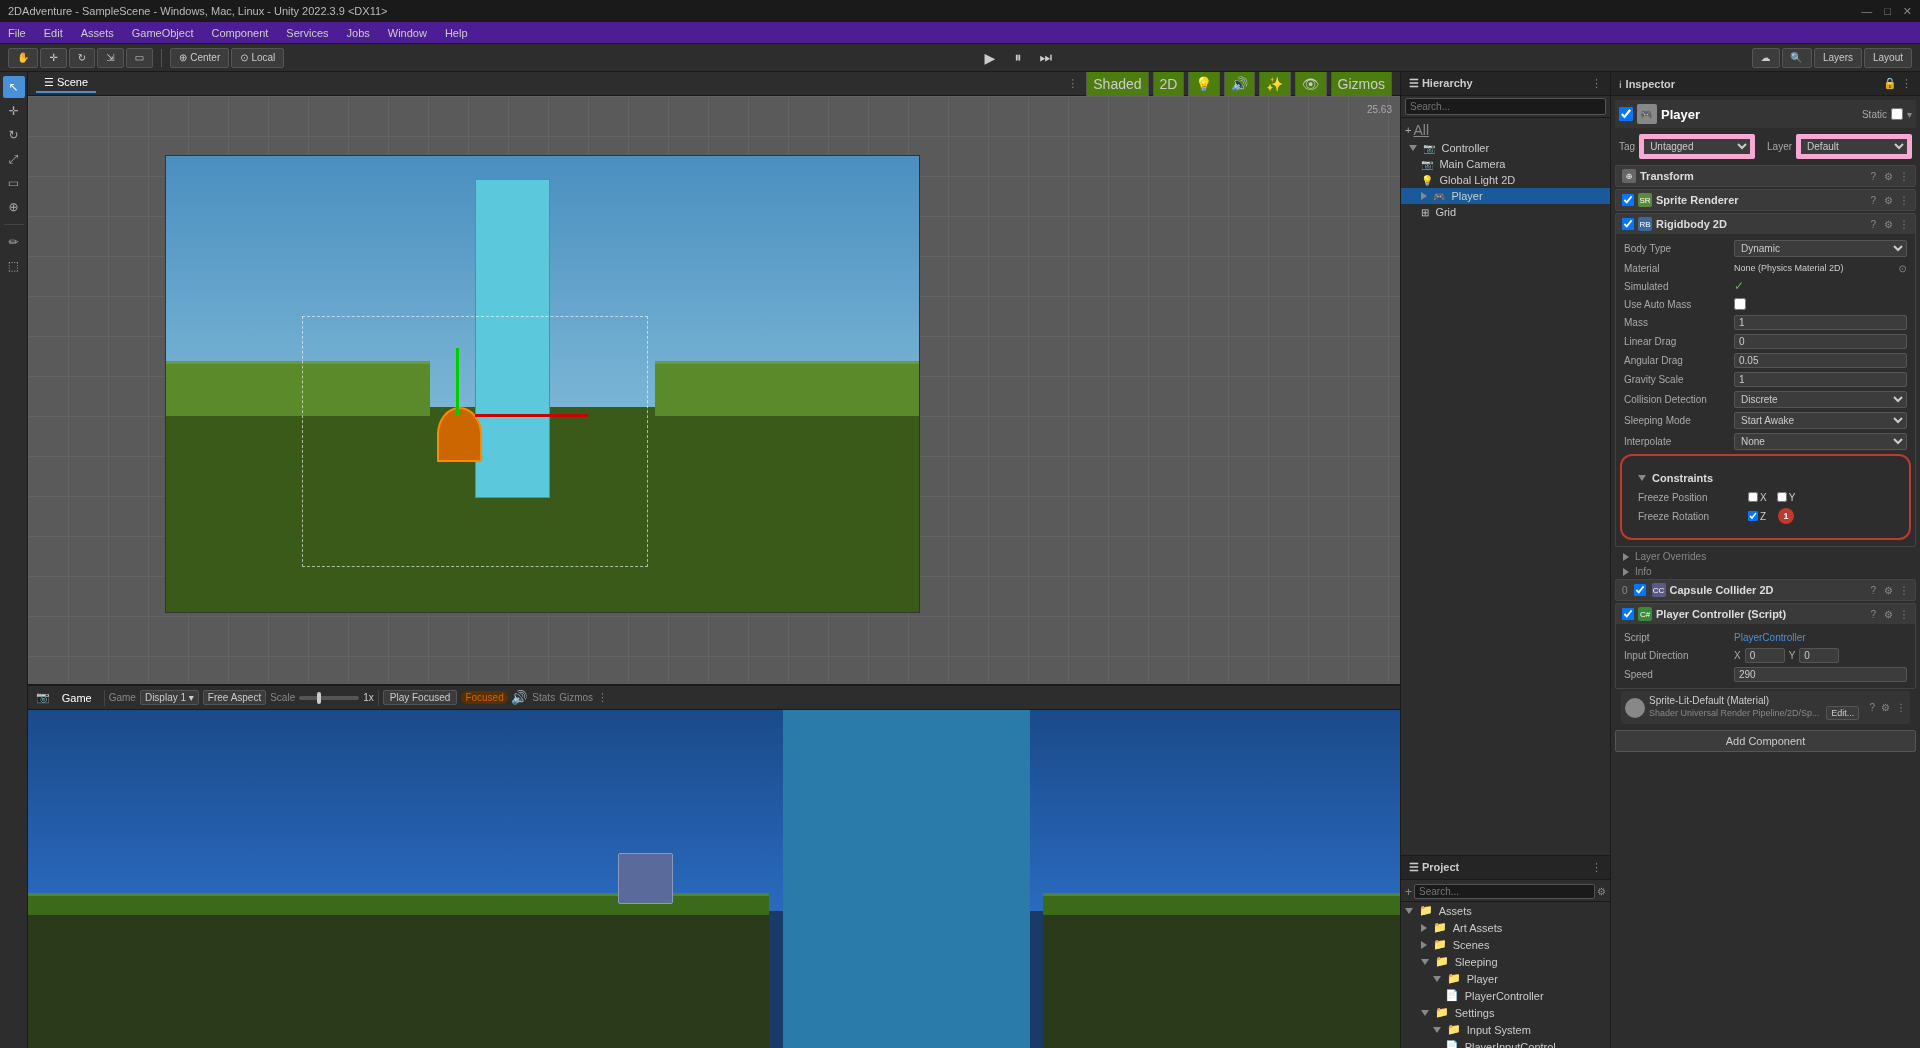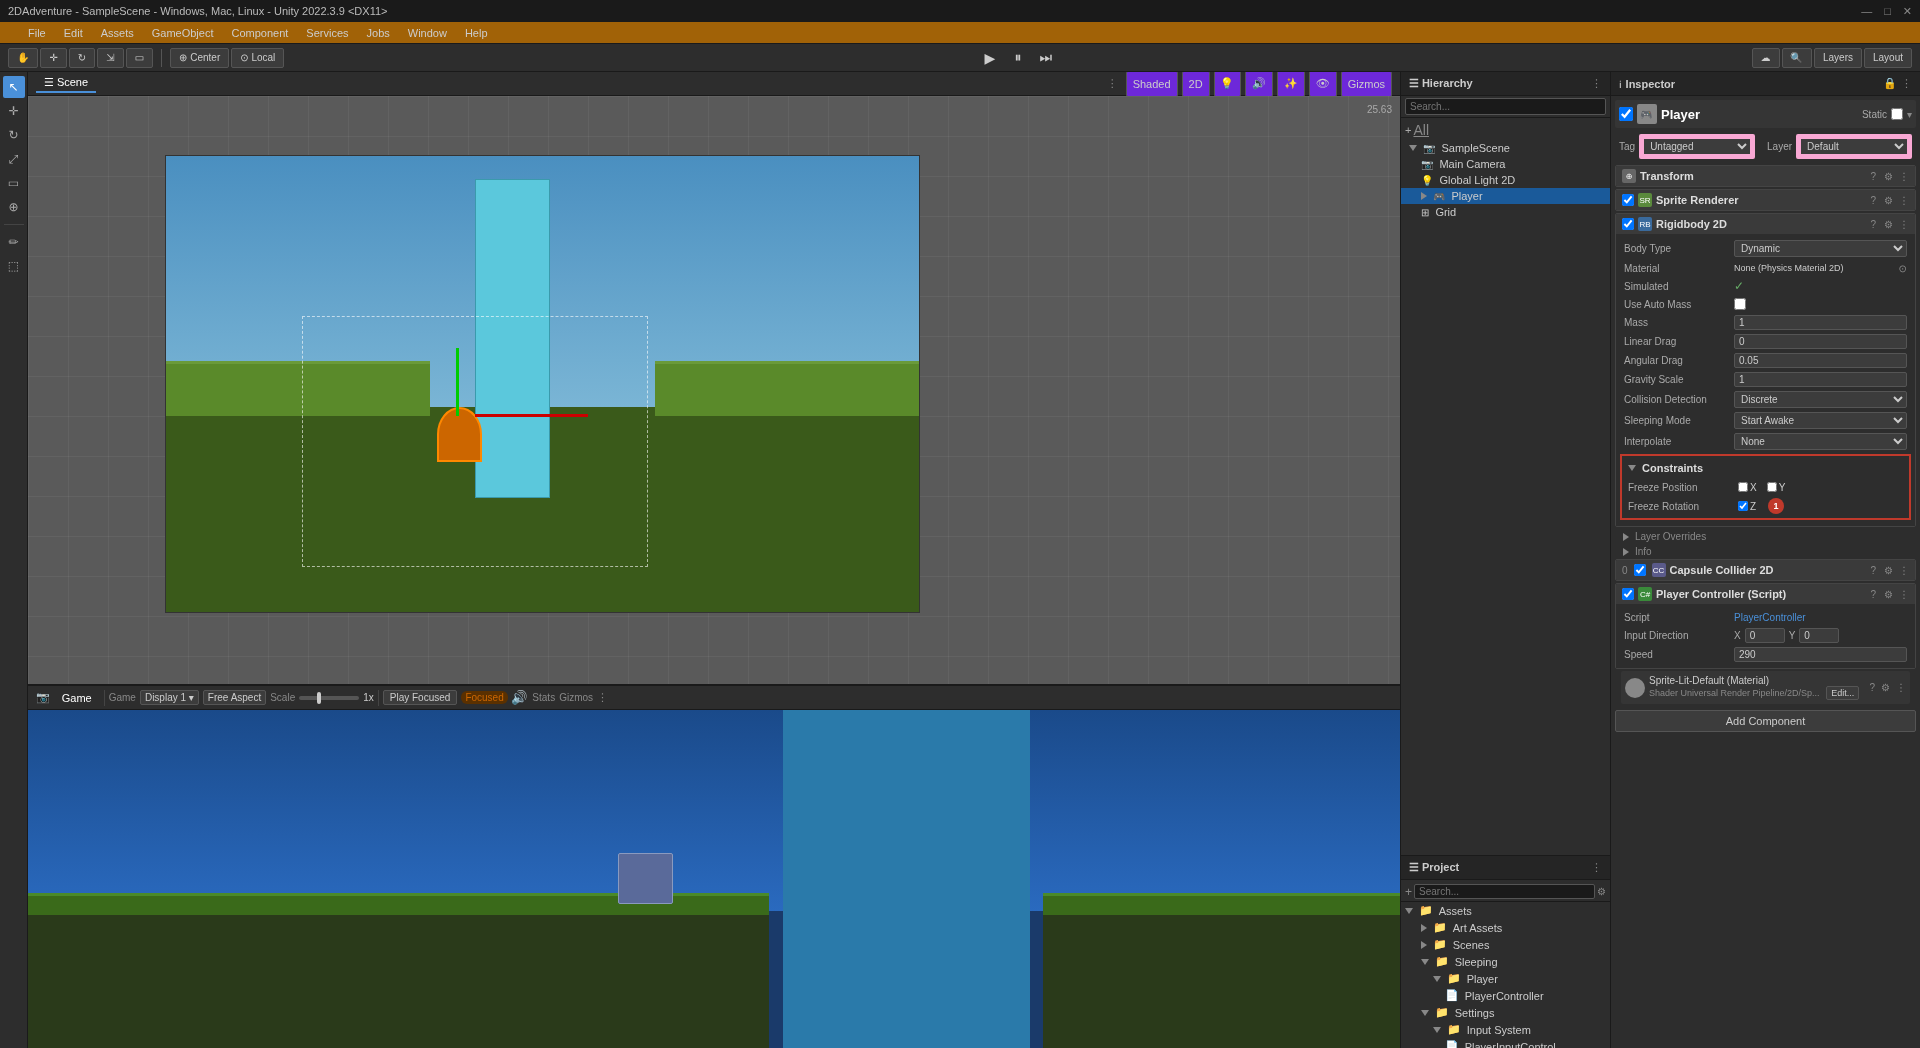--- a/index.html
+++ b/index.html
@@ -2,21 +2,21 @@
 <html><head>
   <meta charset="utf-8">
   <style>
     * { margin: 0; padding: 0; box-sizing: border-box; }
     body { width: 1920px; height: 1048px; background: #3c3c3c; font-family: 'Segoe UI', Arial, sans-serif; font-size: 11px; color: #ddd; overflow: hidden; }
     
     
     #titlebar { background: #1a1a1a; height: 22px; display: flex; align-items: center; justify-content: space-between; padding: 0 8px; }
     
     
-    #menubar { background: #a16207; height: 22px; display: flex; align-items: center; padding: 0 20px; gap: 2px; border-bottom: 1px solid #1a1a1a; }
+    #menubar { background: #4c1d95; height: 22px; display: flex; align-items: center; padding: 0 0; gap: 2px; border-bottom: 1px solid #1a1a1a; }
     .menu-item { padding: 2px 8px; font-size: 11px; color: #ccc; cursor: pointer; border-radius: 2px; }
     
     
     #main { display: flex; flex-direction: column; height: calc(1048px - 44px); }
     
     
     #top-toolbar { background: #2d2d2d; height: 28px; display: flex; align-items: center; padding: 0 8px; gap: 4px; border-bottom: 1px solid #1a1a1a; justify-content: space-between; }
     .toolbar-group { display: flex; align-items: center; gap: 2px; }
     .tb-btn { background: #3c3c3c; border: 1px solid #555; color: #ccc; padding: 2px 8px; font-size: 10px; border-radius: 2px; cursor: pointer; height: 20px; display: flex; align-items: center; }
     .tb-separator { width: 1px; height: 18px; background: #555; margin: 0 4px; }
@@ -28,21 +28,21 @@
     #left-tools { width: 28px; background: #2d2d2d; display: flex; flex-direction: column; align-items: center; padding: 4px 2px; gap: 2px; border-right: 1px solid #1a1a1a; }
     .tool-btn { width: 22px; height: 22px; display: flex; align-items: center; justify-content: center; border-radius: 2px; cursor: pointer; color: #aaa; font-size: 12px; }
     .tool-btn:hover, .tool-btn.active { background: #4a90d9; color: white; }
     
     
     #center-panels { flex: 1; display: flex; flex-direction: column; }
     
     
     #scene-panel { flex: 1; display: flex; flex-direction: column; border-bottom: 2px solid #1a1a1a; }
     #scene-toolbar { background: #2d2d2d; height: 24px; display: flex; align-items: center; padding: 0 8px; gap: 4px; border-bottom: 1px solid #1a1a1a; }
-    .scene-opt-btn { background: #6d28d9; border: 1px solid #555; color: #ccc; padding: 6px 6px; font-size: 11px; border-radius: 2px; cursor: pointer; }
+    .scene-opt-btn { background: #4d7c0f; border: 1px solid #555; color: #ccc; padding: 6px 6px; font-size: 14px; border-radius: 2px; cursor: pointer; }
     
     #scene-view { flex: 1; background: #5a5a5a; position: relative; overflow: hidden; }
     
     
     #game-panel { height: 390px; display: flex; flex-direction: column; }
     #game-toolbar { background: #2d2d2d; height: 24px; display: flex; align-items: center; padding: 0 8px; gap: 4px; border-bottom: 1px solid #1a1a1a; }
     #game-view { flex: 1; background: #1a3a6a; position: relative; overflow: hidden; }
     
     
     #right-panels { width: 200px; display: flex; flex-direction: column; border-left: 1px solid #1a1a1a; }
@@ -78,21 +78,21 @@
     .component-icon { width: 14px; height: 14px; background: #666; border-radius: 2px; display: flex; align-items: center; justify-content: center; font-size: 8px; color: #fff; }
     .component-body { padding: 4px; background: #2d2d2d; }
     
     .prop-row { display: flex; align-items: center; padding: 2px 4px; min-height: 18px; }
     .prop-label { width: 110px; font-size: 10px; color: #aaa; flex-shrink: 0; }
     .prop-value { flex: 1; font-size: 10px; color: #ccc; }
     .prop-input { background: #3c3c3c; border: 1px solid #555; color: #ccc; font-size: 10px; padding: 1px 4px; border-radius: 2px; width: 100%; }
     .prop-select { background: #3c3c3c; border: 1px solid #555; color: #ccc; font-size: 10px; padding: 1px 2px; border-radius: 2px; width: 100%; }
     .checkmark { color: #6a6; font-size: 12px; }
     
-    .constraints-section { border: 2px solid #c0392b; border-radius: 0; margin: 2px 0; padding: 2px; background: #2d2d2d; }
+    .constraints-section { border: 2px solid #c0392b; border-radius: 12px; margin: 2px 0; padding: 12px; background: #2d2d2d; }
     .constraints-header { font-size: 11px; color: #ddd; font-weight: bold; padding: 2px 4px; }
     
     .xyz-row { display: flex; gap: 4px; align-items: center; }
     .xyz-check { display: flex; align-items: center; gap: 2px; font-size: 10px; color: #ccc; }
     
     .add-component-btn { background: #3c3c3c; border: 1px solid #555; color: #ccc; padding: 4px; width: 100%; font-size: 11px; cursor: pointer; border-radius: 2px; text-align: center; margin-top: 4px; }
     
     
     .scene-grid { position: absolute; top: 0; left: 0; right: 0; bottom: 0; background-image: linear-gradient(rgba(255,255,255,0.05) 1px, transparent 1px), linear-gradient(90deg, rgba(255,255,255,0.05) 1px, transparent 1px); background-size: 40px 40px; }
     
@@ -284,21 +284,21 @@
         <div id="hierarchy-content" style="flex:1;overflow:auto;padding:2px 0;">
 
           <div style="display:flex;align-items:center;padding:2px 4px;gap:2px;color:#aaa;font-size:11px;">
             <span>+</span>
               <span style="font-size:14px;color:#888;text-decoration:underline;">All</span>
           </div>
 
           <div class="h-item" style="padding:2px 8px;">
             <span class="tri-down"></span>
             <span style="font-size:10px;">📷</span>
-            <span style="margin-left:2px;">SampleScene</span>
+            <span style="margin-left:2px;">Controller</span>
           </div>
 
           <div class="h-item h-indent1">
             <span style="font-size:10px;">📷</span>
             <span style="margin-left:2px;">Main Camera</span>
           </div>
 
           <div class="h-item h-indent1">
             <span style="font-size:10px;">💡</span>
             <span style="margin-left:2px;">Global Light 2D</span>

